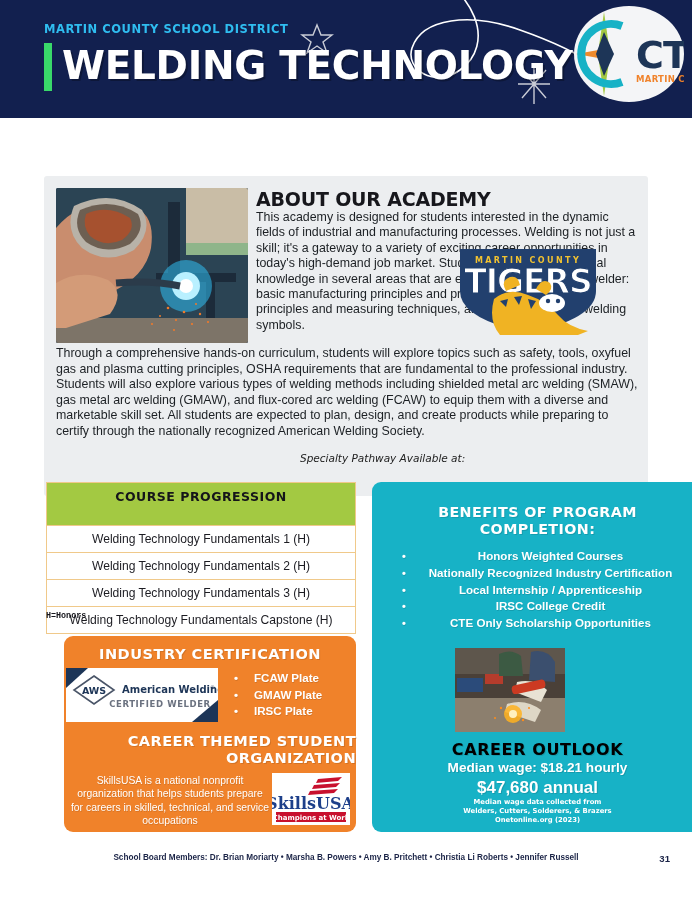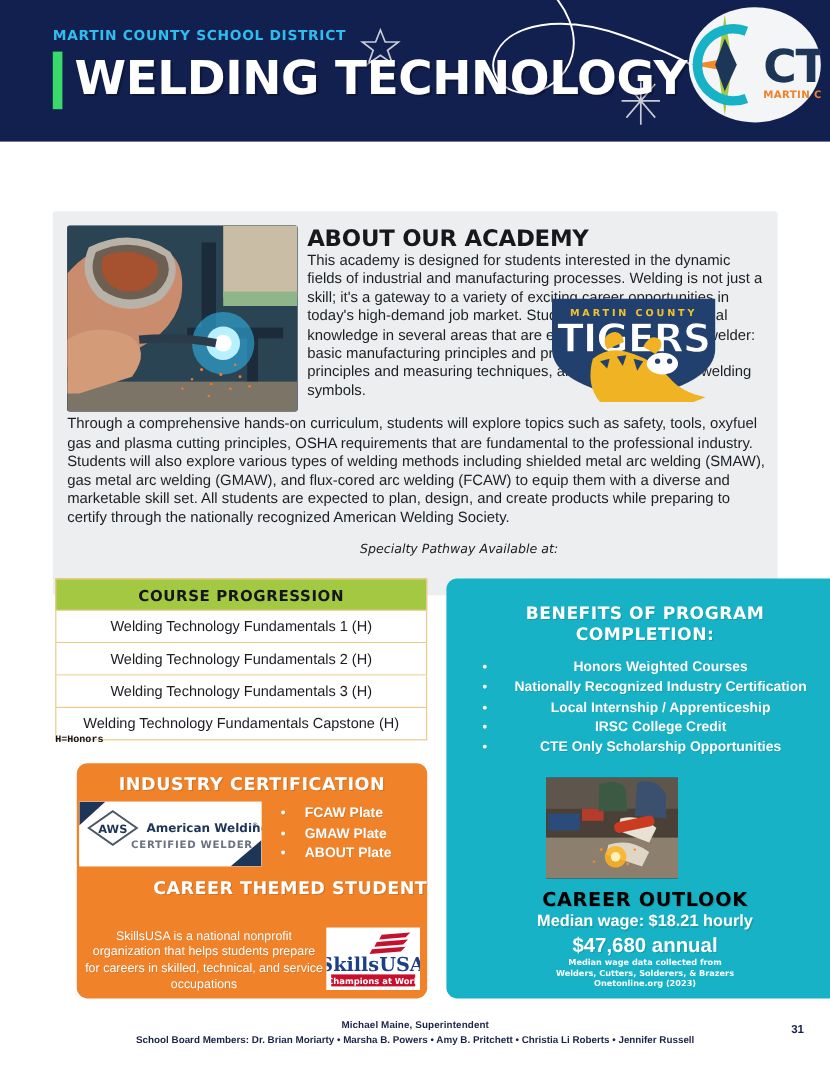--- a/index.html
+++ b/index.html
@@ -84,21 +84,21 @@
     position: absolute; left: 300px; top: 452px;
     font-size: 10.5px; font-style: italic; color: #202020;
     font-family: "DejaVu Sans", sans-serif;
   }
 
   
   .course-box { position: absolute; left: 46px; top: 482px; width: 310px; }
   .course-head {
     background: #a3c942; color: #15151a;
     font-size: 12.5px; font-weight: bold; text-align: center;
-    padding: 6px 0 4px; letter-spacing: 0.5px;
+    padding: 6px 0 21px; letter-spacing: 0.5px;
     border: 1px solid #f0c98a;
     font-family: "DejaVu Sans", sans-serif;
   }
   .course-row {
     background: #ffffff; color: #1c1c22;
     font-size: 12.1px; text-align: center;
     padding: 6px 2px;
     border: 1px solid #f0c98a; border-top: none;
   }
   .honors-note {
@@ -390,40 +390,40 @@
       <text x="28" y="26" text-anchor="middle" font-family="DejaVu Sans, sans-serif" font-size="9.5" font-weight="bold" fill="#1d3557">AWS</text>
       <text x="56" y="25" font-family="DejaVu Sans, sans-serif" font-size="10" font-weight="bold" fill="#1d3557">American Welding Society</text>
       <text x="144" y="21" font-family="DejaVu Sans, sans-serif" font-size="5" fill="#1d3557">®</text>
       <text x="94" y="39" text-anchor="middle" font-family="DejaVu Sans, sans-serif" font-size="8.5" font-weight="bold" fill="#6b7280" letter-spacing="0.6">CERTIFIED WELDER</text>
     </svg>
   </div>
 
   <ul class="cert-list">
     <li>FCAW Plate</li>
     <li>GMAW Plate</li>
-    <li>ABOUT Plate</li>
+    <li>IRSC Plate</li>
   </ul>
 
   <div class="ctso-head">
     <div>CAREER THEMED STUDENT</div>
+    <div>ORGANIZATION</div>
   </div>
   <div class="ctso-text">SkillsUSA is a national nonprofit organization that helps students prepare for careers in skilled, technical, and service occupations</div>
 
   <div class="skillsusa-badge">
     <svg viewBox="0 0 78 52" style="width:78px;height:52px;">
       <rect width="78" height="52" fill="#ffffff"></rect>
       <g fill="#c8102e">
         <path d="M46 6 L70 4 L66 8 L44 10 Z"></path>
         <path d="M42 12 L68 10 L64 14 L40 16 Z"></path>
         <path d="M38 18 L66 16 L62 20 L36 22 Z"></path>
       </g>
       <text x="38" y="36" text-anchor="middle" font-family="DejaVu Serif, serif" font-size="16" font-weight="bold" fill="#1d3f8a">SkillsUSA</text>
       <rect x="4" y="39" width="70" height="10" fill="#c8102e"></rect>
       <text x="39" y="47" text-anchor="middle" font-family="DejaVu Sans, sans-serif" font-size="7" font-weight="bold" fill="#ffffff">Champions at Work</text>
     </svg>
   </div>
 </div>
 
 <div class="footer">
-  <div class="footer-sup">Michael Maine, Superintendent</div>
   <div class="footer-board">School Board Members: Dr. Brian Moriarty • Marsha B. Powers • Amy B. Pritchett • Christia Li Roberts • Jennifer Russell</div>
 </div>
 <div class="page-num">31</div>
 
 </body></html>

